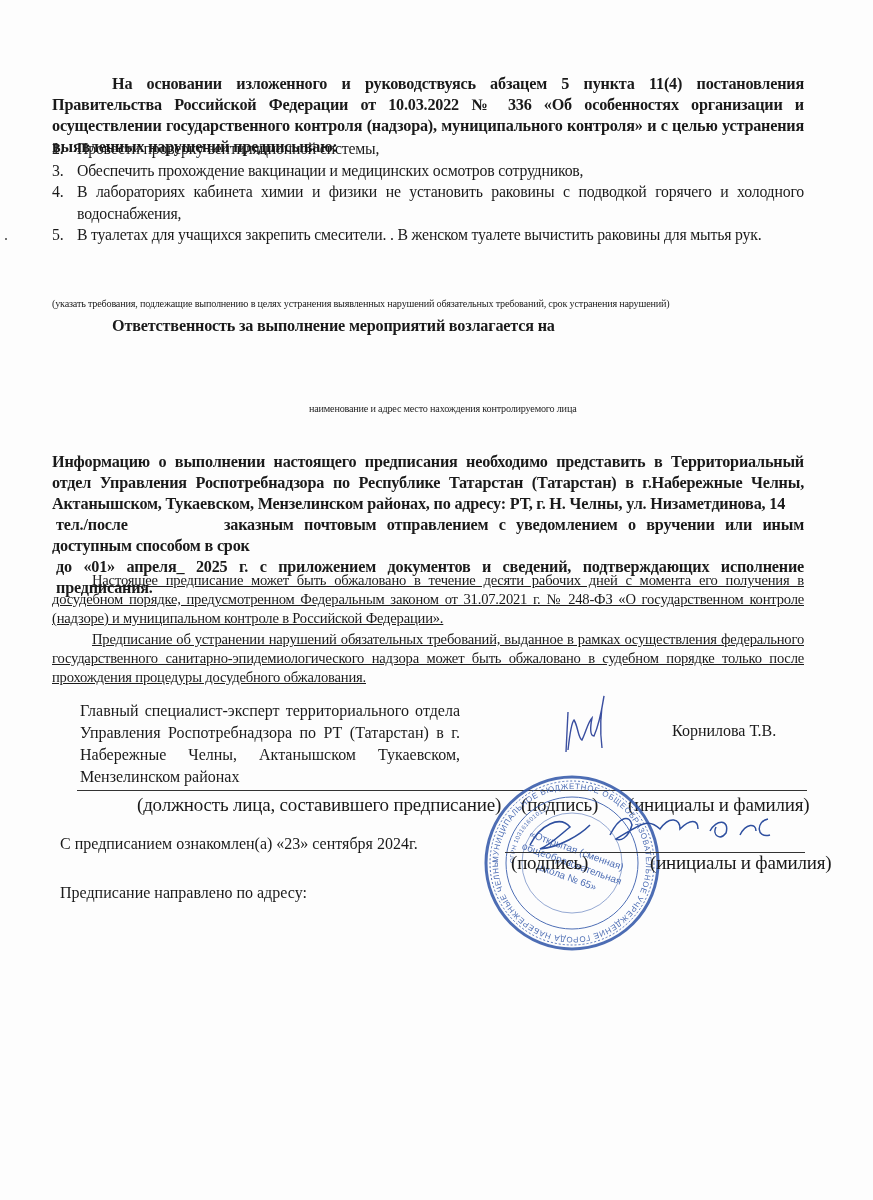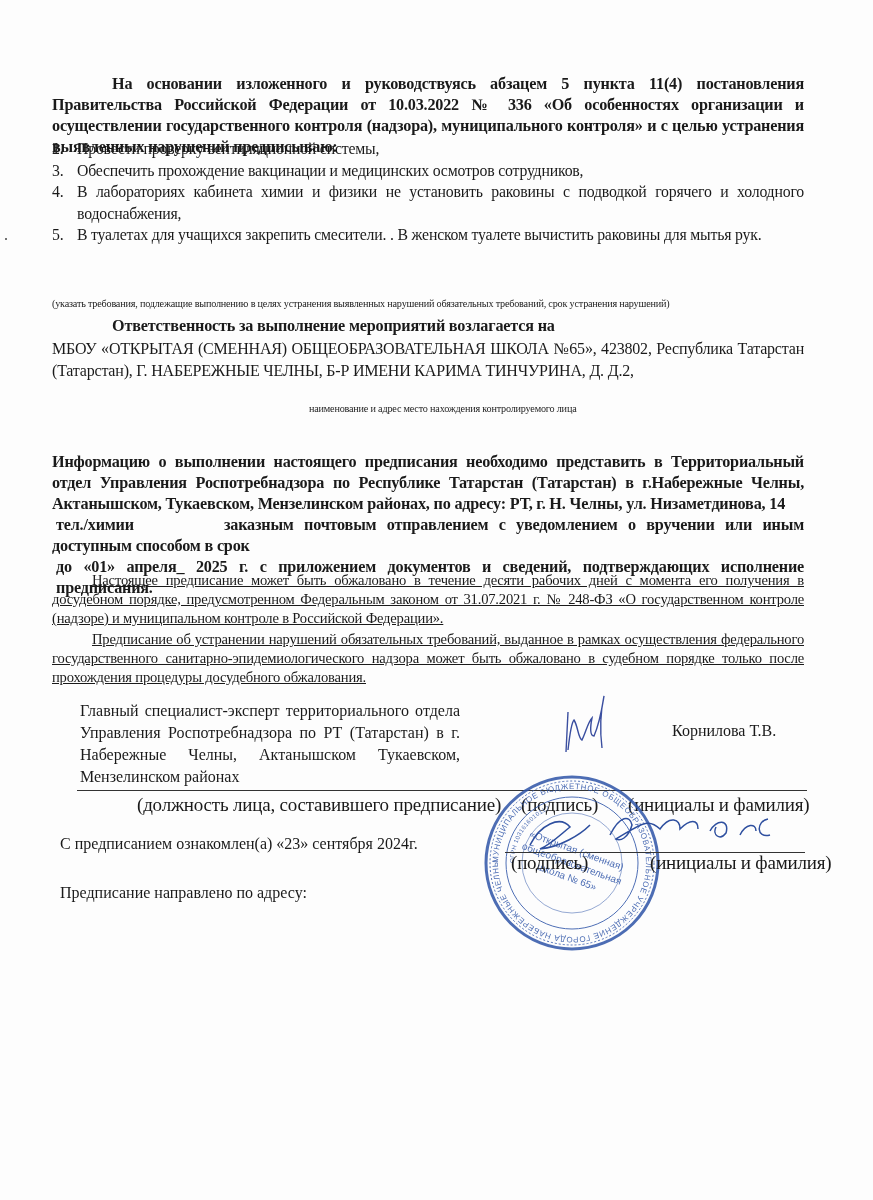--- a/index.html
+++ b/index.html
@@ -47,28 +47,27 @@
     <li><span class="num">2.</span><span>Провести  проверку вентиляционной системы,</span></li>
     <li><span class="num">3.</span><span>Обеспечить прохождение вакцинации и  медицинских осмотров сотрудников,</span></li>
     <li><span class="num">4.</span><span>В лабораториях кабинета химии и физики не установить раковины с подводкой горячего и холодного водоснабжения,</span></li>
     <li><span class="num">5.</span><span>В туалетах для учащихся закрепить смесители. . В  женском туалете вычистить  раковины для мытья рук.</span></li>
   </ol>
 
   <div class="abs bold cond resp-title">Ответственность за выполнение мероприятий возлагается на</div>
 
   <div class="abs hint hint-req cond">(указать требования, подлежащие выполнению в целях устранения выявленных нарушений обязательных требований, срок устранения нарушений)</div>
 
-  <div class="abs org cond">МБОУ «ОТКРЫТАЯ (СМЕННАЯ) ОБЩЕОБРАЗОВАТЕЛЬНАЯ ШКОЛА №65», 423802, Республика Татарстан (Татарстан), Г. НАБЕРЕЖНЫЕ ЧЕЛНЫ, Б-Р ИМЕНИ КАРИМА ТИНЧУРИНА, Д. Д.2,</div>
 
   <div class="abs hint hint-org cond">наименование и адрес место нахождения контролируемого лица</div>
 
   <div class="abs p bold cond info">
     <div>Информацию о выполнении настоящего предписания необходимо представить в Территориальный отдел Управления Роспотребнадзора по Республике Татарстан (Татарстан) в г.Набережные Челны, Актанышском, Тукаевском, Мензелинском районах, по адресу: РТ, г. Н. Челны, ул. Низаметдинова, 14</div>
     <div style="text-align:justify;">
-      <span style="display:inline-block;width:168px;padding-left:4px;">тел./химии</span><span>заказным почтовым отправлением с уведомлением о вручении или иным доступным способом в срок</span>
+      <span style="display:inline-block;width:168px;padding-left:4px;">тел./после</span><span>заказным почтовым отправлением с уведомлением о вручении или иным доступным способом в срок</span>
     </div>
     <div style="padding-left:4px;">до «01» апреля_ 2025 г. с приложением документов и сведений, подтверждающих исполнение предписания.</div>
   </div>
 
   <div class="abs appeal cond">
     <p>Настоящее предписание может быть обжаловано в течение десяти рабочих дней с момента его получения в досудебном порядке, предусмотренном Федеральным законом от 31.07.2021 г. № 248-ФЗ «О государственном контроле (надзоре) и муниципальном контроле в Российской Федерации».</p>
     <p style="margin-top:2px;">Предписание об устранении нарушений обязательных требований, выданное в рамках осуществления федерального государственного санитарно-эпидемиологического надзора может быть обжаловано в судебном порядке только после прохождения процедуры досудебного обжалования.</p>
   </div>
 
   <div class="abs signer">Главный специалист-эксперт территориального отдела Управления Роспотребнадзора по РТ (Татарстан) в г. Набережные Челны, Актанышском Тукаевском, Мензелинском  районах</div>

